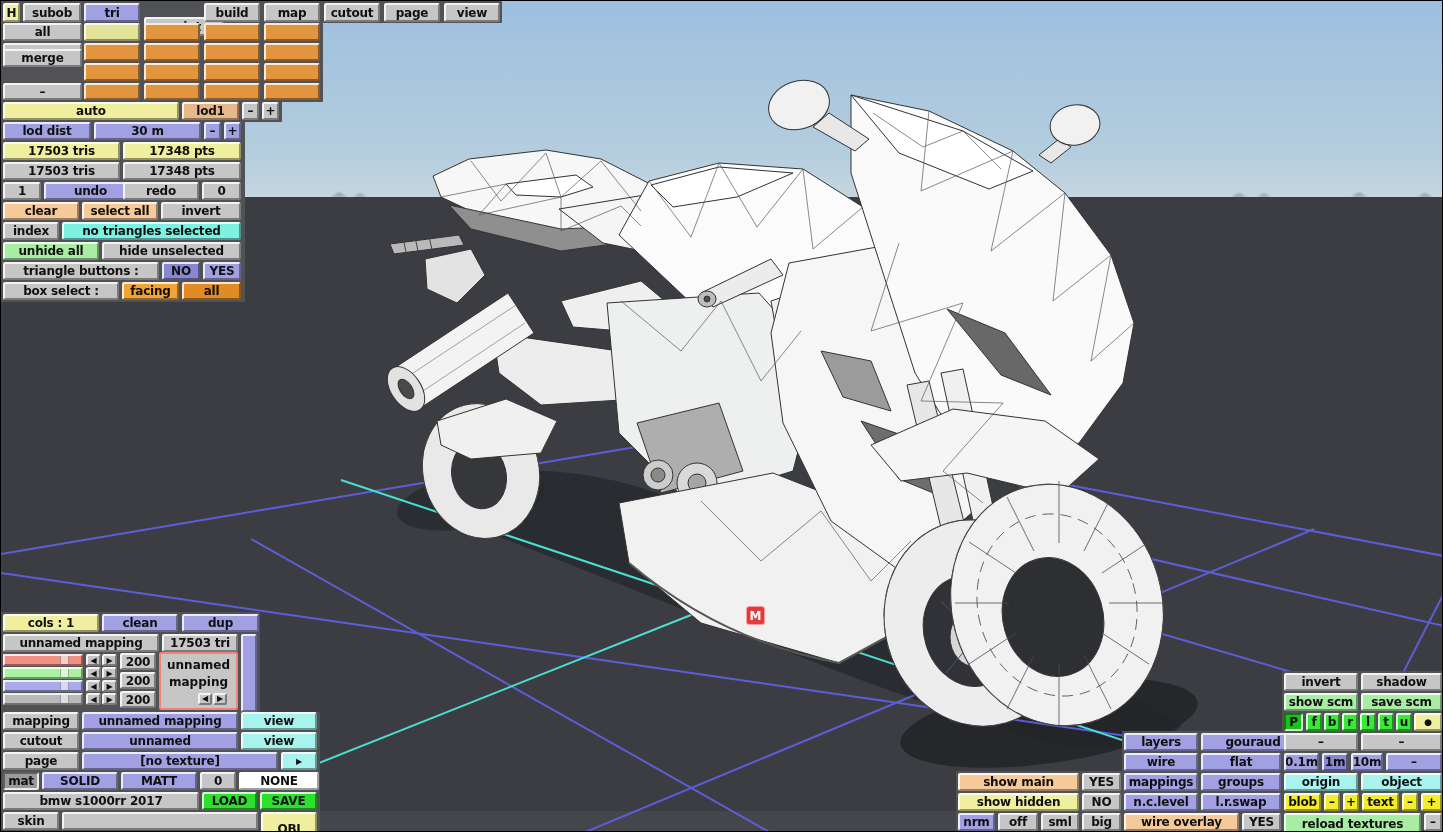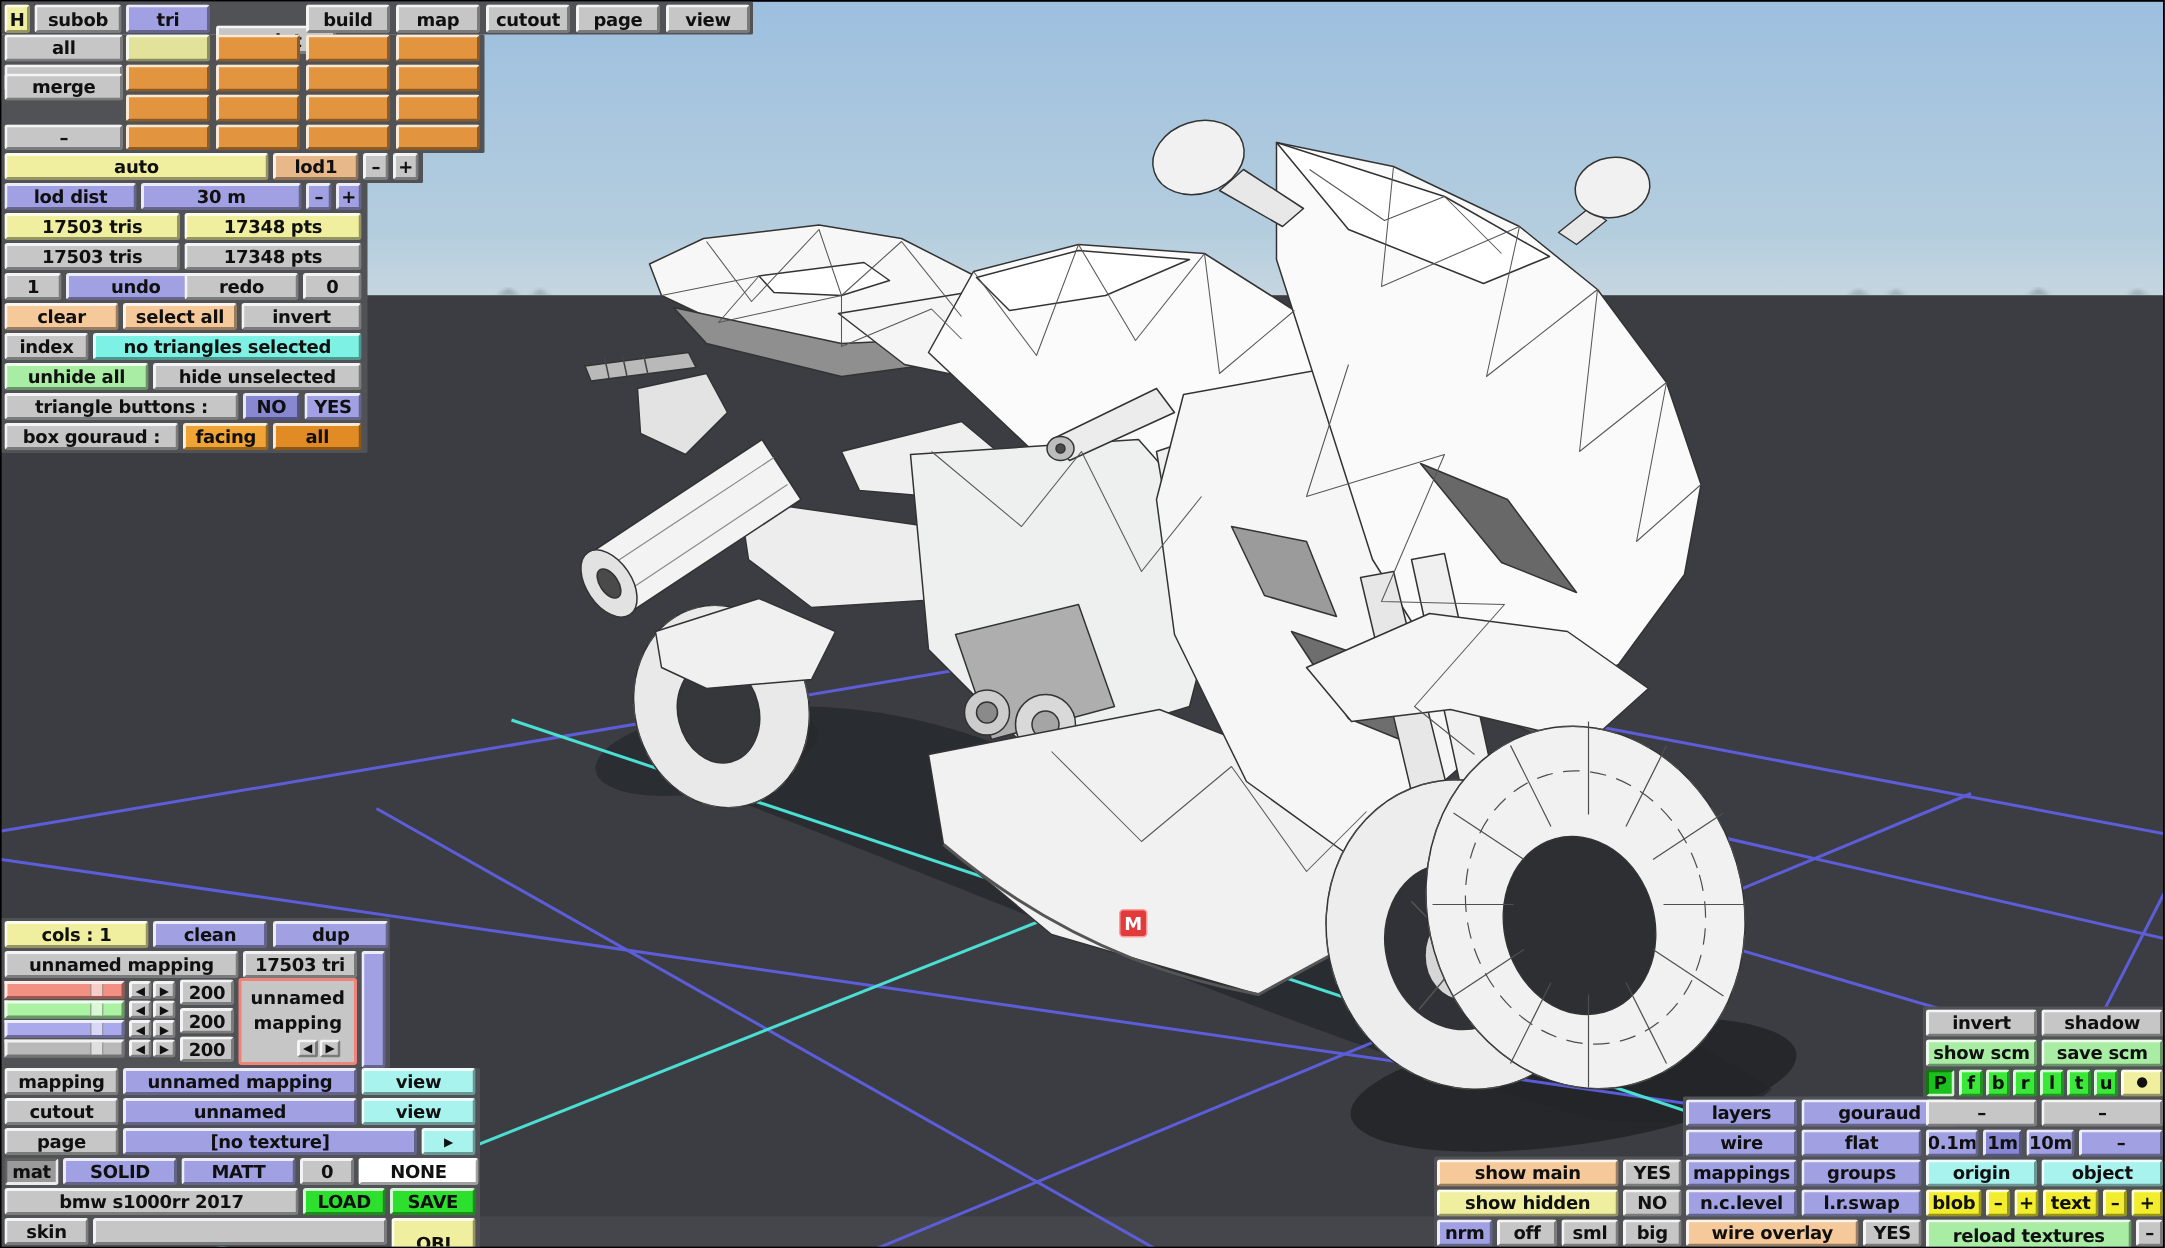--- a/index.html
+++ b/index.html
@@ -253,21 +253,21 @@
   <div class="b peach" style="left:2px;top:201px;width:76px;height:18px">clear</div>
   <div class="b peach" style="left:81px;top:201px;width:76px;height:18px">select all</div>
   <div class="b gray" style="left:160px;top:201px;width:80px;height:18px">invert</div>
   <div class="b gray" style="left:2px;top:221px;width:56px;height:18px">index</div>
   <div class="b cyan" style="left:61px;top:221px;width:179px;height:18px">no triangles selected</div>
   <div class="b green-l" style="left:2px;top:241px;width:96px;height:18px">unhide all</div>
   <div class="b gray" style="left:101px;top:241px;width:139px;height:18px">hide unselected</div>
   <div class="b gray" style="left:2px;top:261px;width:156px;height:18px">triangle buttons :</div>
   <div class="b purple-d" style="left:161px;top:261px;width:38px;height:18px">NO</div>
   <div class="b purple" style="left:202px;top:261px;width:38px;height:18px">YES</div>
-  <div class="b gray" style="left:2px;top:281px;width:116px;height:18px">box gouraud :</div>
+  <div class="b gray" style="left:2px;top:281px;width:116px;height:18px">box select :</div>
   <div class="b orange" style="left:121px;top:281px;width:57px;height:18px">facing</div>
   <div class="b orange-d" style="left:181px;top:281px;width:59px;height:18px">all</div>
 
   <div class="panel" style="left:0;top:611px;width:259px;height:100px"></div>
   <div class="panel" style="left:0;top:711px;width:319px;height:121px"></div>
 
   <div class="b yellow" style="left:2px;top:613px;width:96px;height:18px">cols : 1</div>
   <div class="b purple" style="left:101px;top:613px;width:76px;height:18px">clean</div>
   <div class="b purple" style="left:181px;top:613px;width:77px;height:18px">dup</div>
   <div class="b gray" style="left:2px;top:633px;width:156px;height:18px">unnamed mapping</div>

